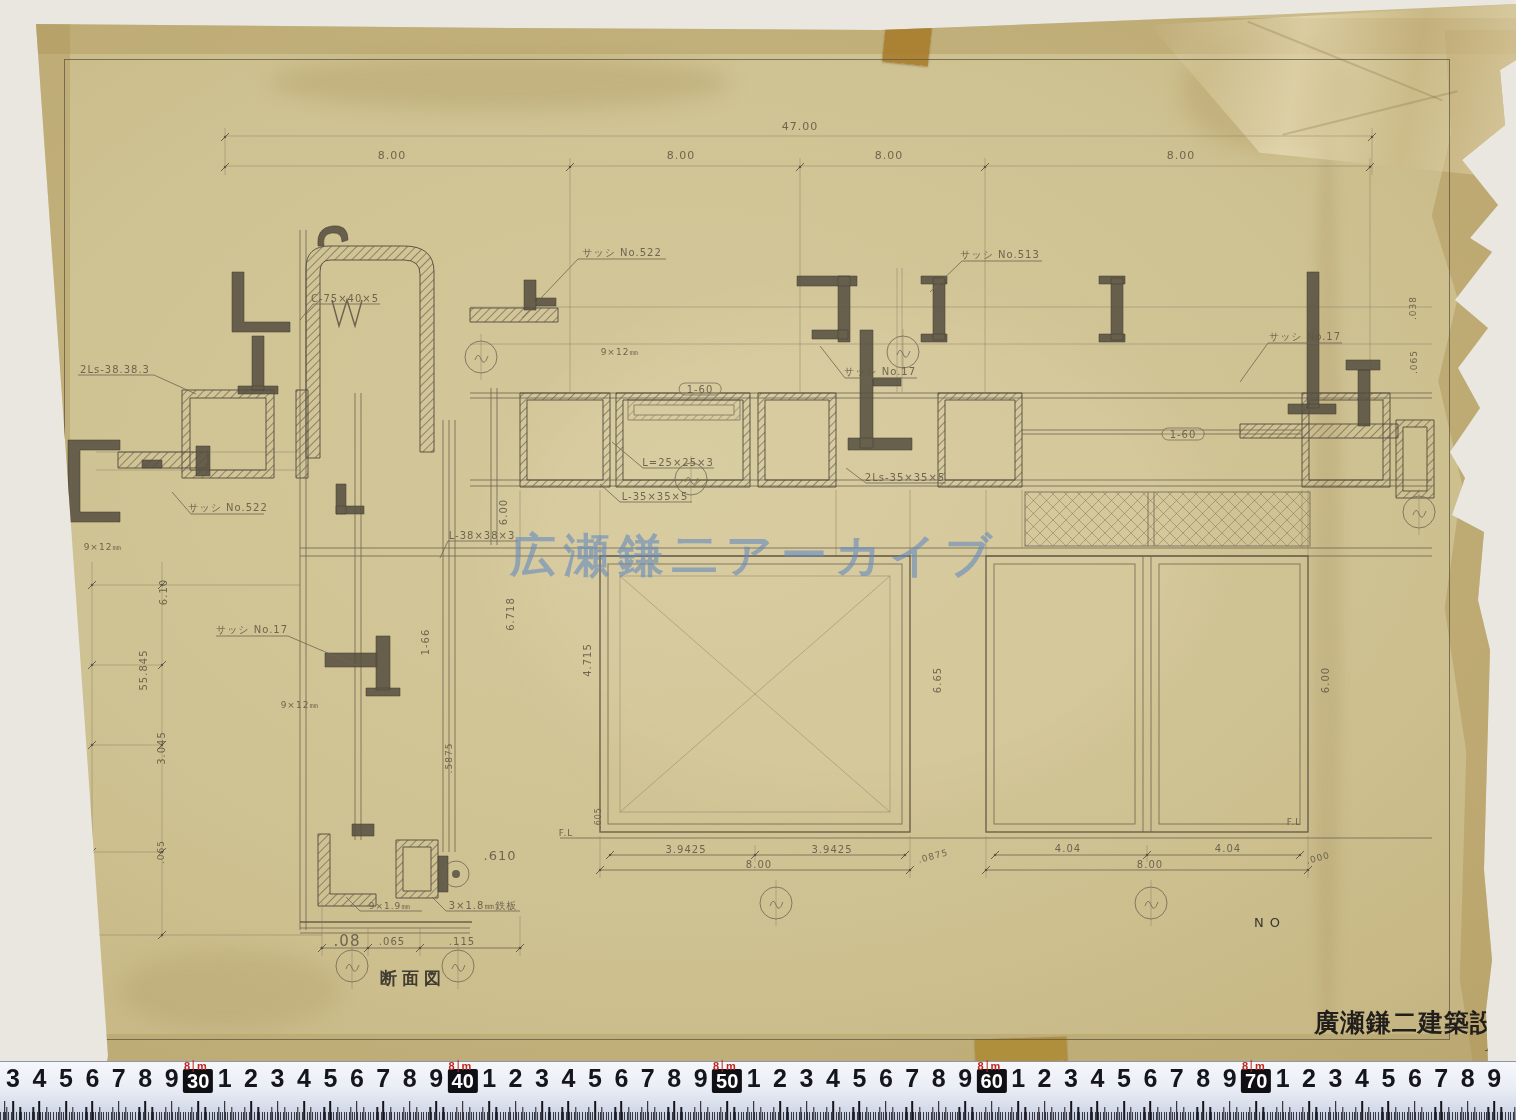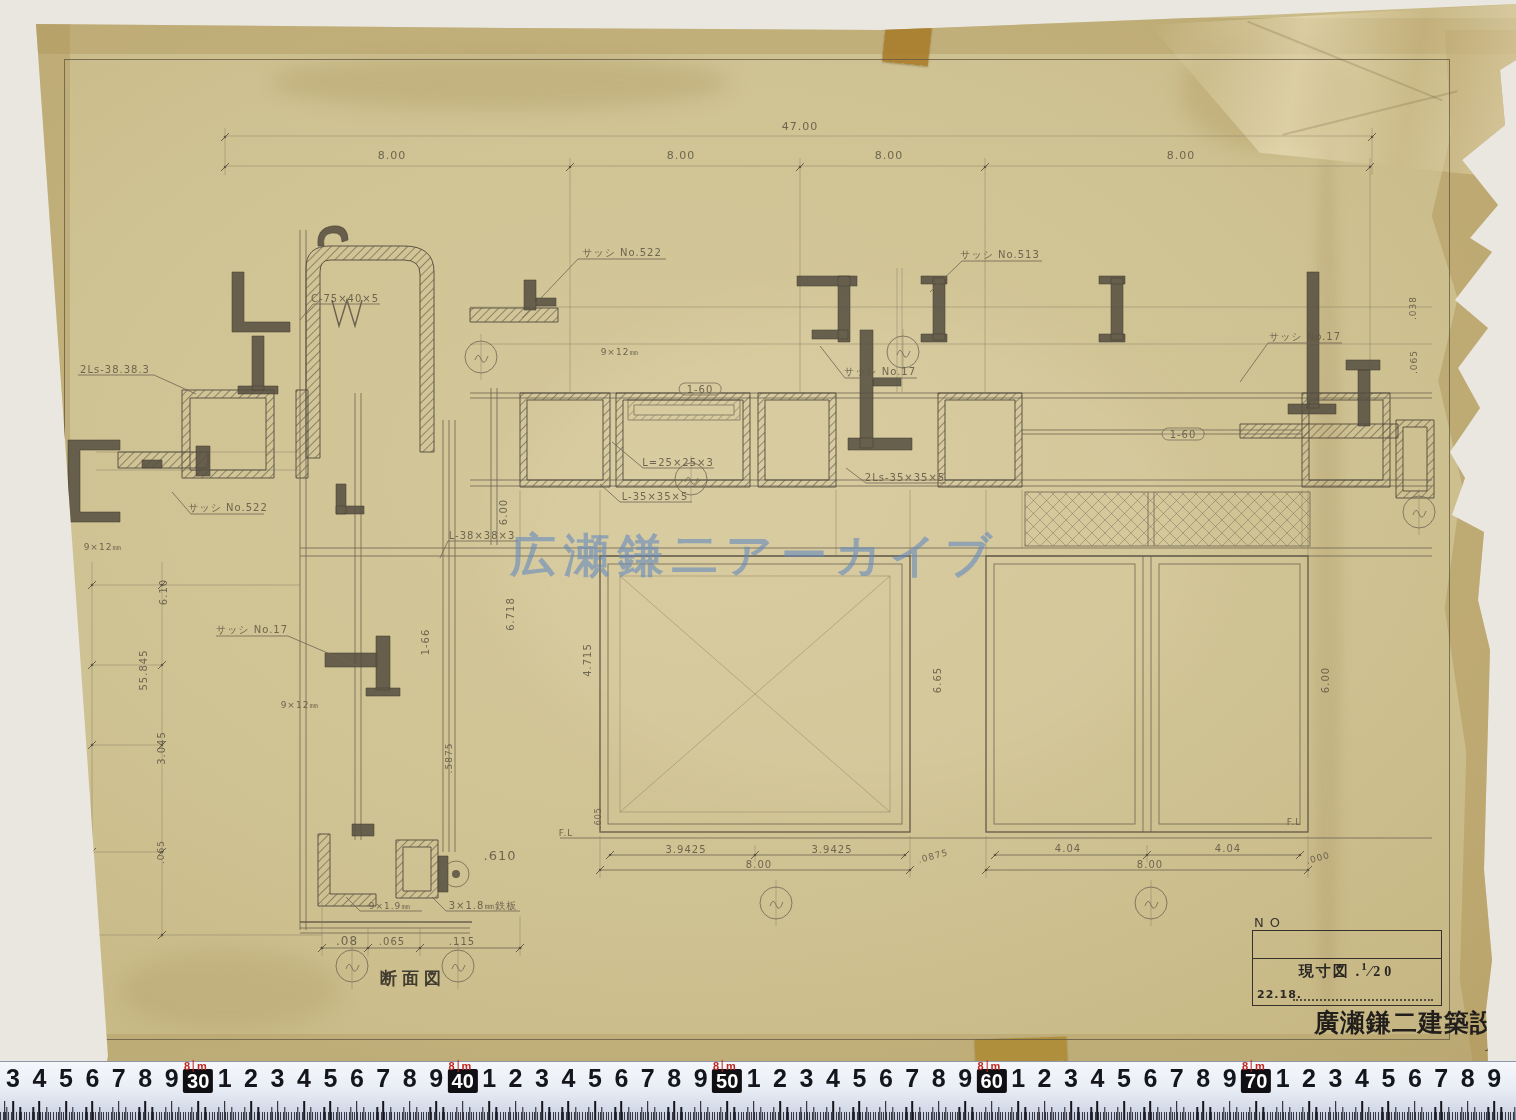--- a/index.html
+++ b/index.html
@@ -333,46 +333,38 @@
         <div class="ann" style="left: 587px; top: 660px; font-size: 10px; transform: translate(-50%, -50%) rotate(-90deg);">4.715</div>
         <div class="ann" style="left: 937px; top: 680px; font-size: 10px; transform: translate(-50%, -50%) rotate(-90deg);">6.65</div>
         <div class="ann" style="left: 1325px; top: 680px; font-size: 10px; transform: translate(-50%, -50%) rotate(-90deg);">6.00</div>
         <div class="ann" style="left: 163px; top: 592px; font-size: 10px; transform: translate(-50%, -50%) rotate(-90deg);">6.10</div>
         <div class="ann" style="left: 143px; top: 670px; font-size: 10px; transform: translate(-50%, -50%) rotate(-90deg);">55.845</div>
         <div class="ann" style="left: 161px; top: 748px; font-size: 10px; transform: translate(-50%, -50%) rotate(-90deg);">3.045</div>
         <div class="ann" style="left: 161px; top: 852px; font-size: 9px; transform: translate(-50%, -50%) rotate(-90deg);">.065</div>
         <div class="ann" style="left: 598px; top: 818px; font-size: 8px; transform: translate(-50%, -50%) rotate(-90deg);">.605</div>
         <div class="ann" style="left: 1413px; top: 308px; font-size: 9px; transform: translate(-50%, -50%) rotate(-90deg);">.038</div>
         <div class="ann" style="left: 1414px; top: 362px; font-size: 9px; transform: translate(-50%, -50%) rotate(-90deg);">.065</div>
-        <div class="ann" style="left: 347px; top: 941px; font-size: 12px; transform: translate(-50%, -50%);">.08</div>
+        <div class="ann" style="left: 347px; top: 941px; font-size: 15px; transform: translate(-50%, -50%);">.08</div>
         <div class="ann" style="left: 392px; top: 941px; font-size: 10px; transform: translate(-50%, -50%);">.065</div>
         <div class="ann" style="left: 462px; top: 941px; font-size: 10px; transform: translate(-50%, -50%);">.115</div>
         <div class="ann" style="left: 686px; top: 849px; font-size: 10px; transform: translate(-50%, -50%);">3.9425</div>
         <div class="ann" style="left: 832px; top: 849px; font-size: 10px; transform: translate(-50%, -50%);">3.9425</div>
         <div class="ann" style="left: 759px; top: 864px; font-size: 10px; transform: translate(-50%, -50%);">8.00</div>
         <div class="ann" style="left: 933px; top: 856px; font-size: 9px; transform: translate(-50%, -50%) rotate(-15deg);">.0875</div>
         <div class="ann" style="left: 1068px; top: 848px; font-size: 10px; transform: translate(-50%, -50%);">4.04</div>
         <div class="ann" style="left: 1228px; top: 848px; font-size: 10px; transform: translate(-50%, -50%);">4.04</div>
         <div class="ann" style="left: 1150px; top: 864px; font-size: 10px; transform: translate(-50%, -50%);">8.00</div>
         <div class="ann" style="left: 1318px; top: 858px; font-size: 9px; transform: translate(-50%, -50%) rotate(-15deg);">.000</div>
         <div class="ann" style="left: 566px; top: 833px; font-size: 9px; transform: translate(-50%, -50%);">F.L</div>
         <div class="ann" style="left: 1294px; top: 822px; font-size: 9px; transform: translate(-50%, -50%);">F.L</div>
         <div class="ann dark" style="left: 413px; top: 978px; font-size: 17px; transform: translate(-50%, -50%); text-align: center;">断面図</div>
         <div class="ann ink" style="left: 1489px; top: 1047px; font-size: 15px; transform: translate(-50%, -50%) rotate(12deg);">1</div>
       </div>
 
     <div id="tb-no">NO</div>
-    <div id="tb-box">
-      <div id="tb-top"></div>
-      <div id="tb-scale">
-        <span>現寸図 .</span><sup>1</sup>⁄<span class="den">20</span>
-      </div>
-      <div id="tb-date">22.18.</div>
-      <div id="tb-dots"></div>
-    </div>
     <div id="tb-office">廣瀬鎌二建築設計事務所</div>
   </div>
 
   <div id="ruler">
     <div class="ticks"></div>
   <span class="rnum" style="left: 13px;">3</span>
       <span class="rnum" style="left: 39.45px;">4</span>
       <span class="rnum" style="left: 65.9px;">5</span>
       <span class="rnum" style="left: 92.35px;">6</span>
       <span class="rnum" style="left: 118.8px;">7</span>

